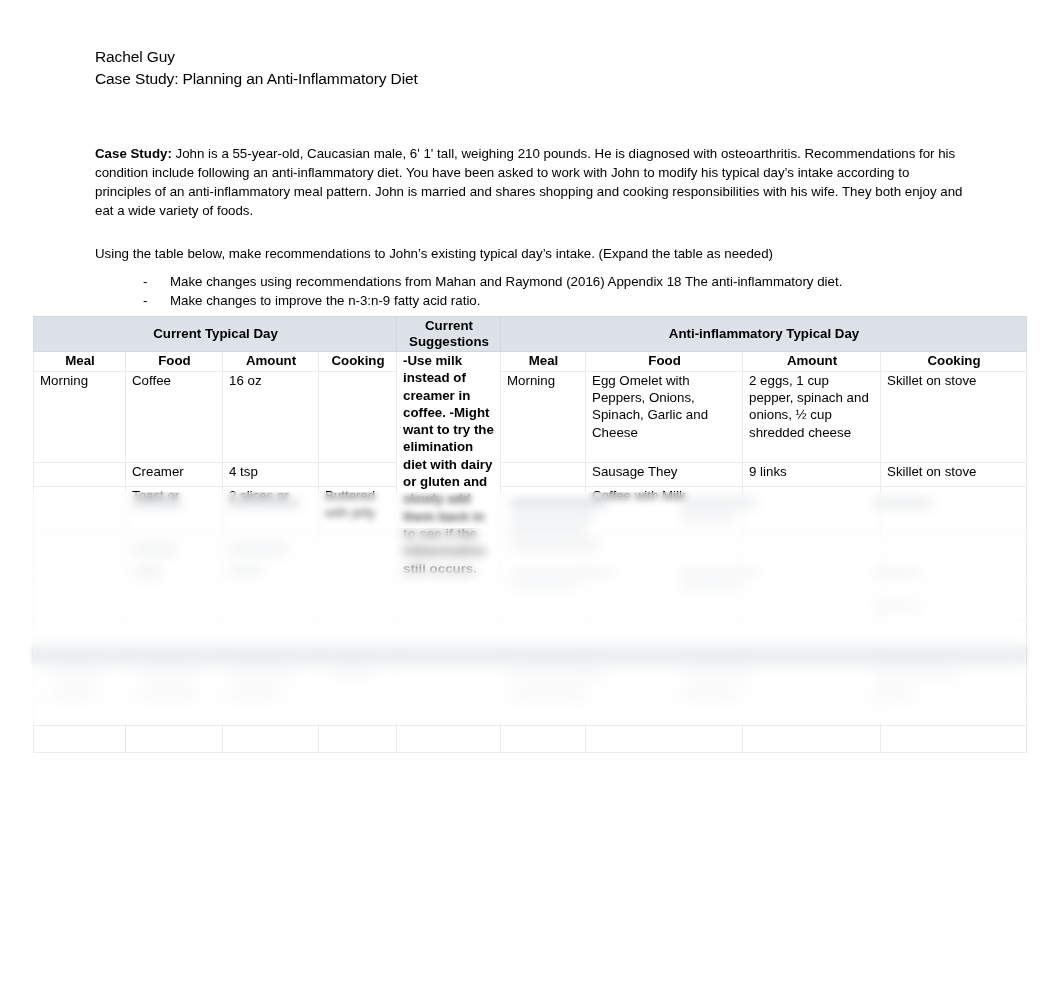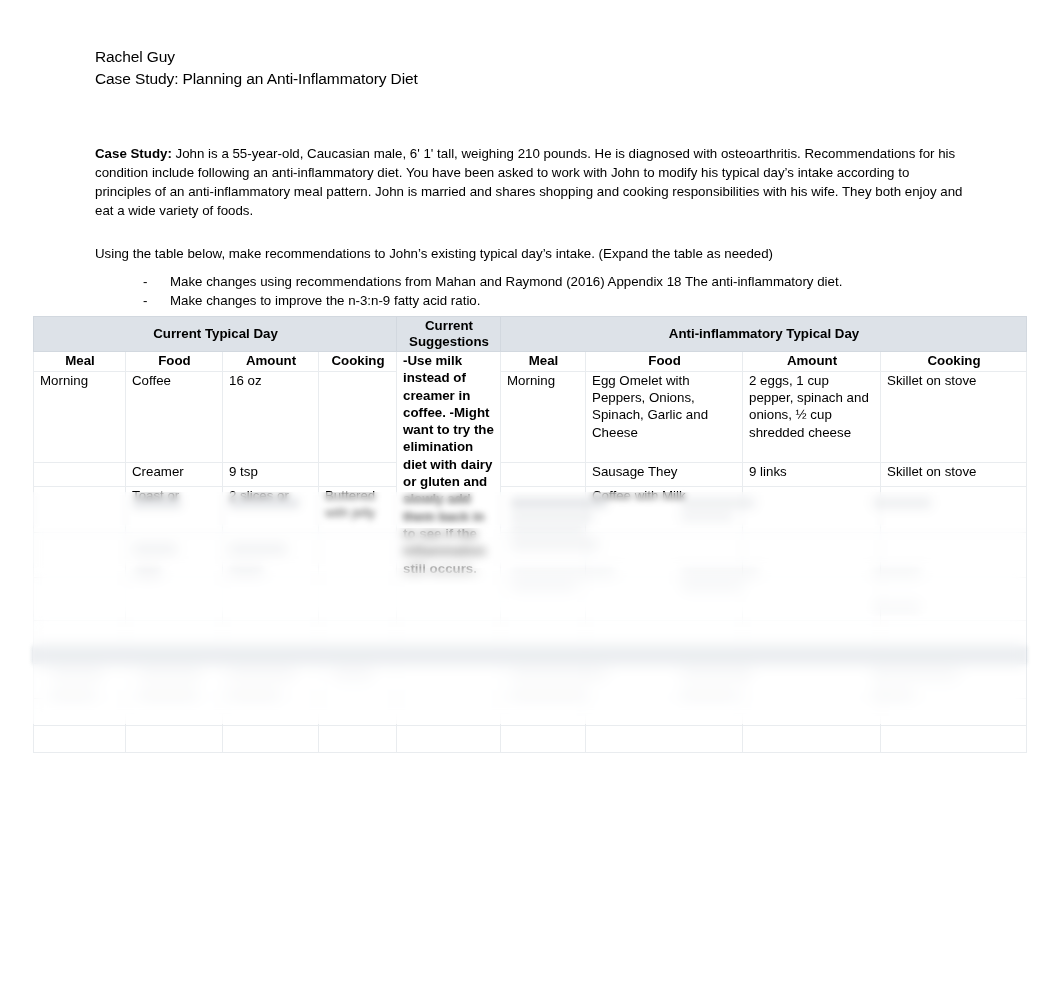--- a/index.html
+++ b/index.html
@@ -260,21 +260,21 @@
         <td class="cleft"></td>
         <td class="cleft">Morning</td>
         <td class="cleft">Egg Omelet with Peppers, Onions, Spinach, Garlic and Cheese</td>
         <td class="cleft">2 eggs, 1 cup pepper, spinach and onions, ½ cup shredded cheese</td>
         <td class="cleft">Skillet on stove</td>
       </tr>
 
       <tr>
         <td class="cleft"></td>
         <td class="cleft">Creamer</td>
-        <td class="cleft">9 tsp</td>
+        <td class="cleft">4 tsp</td>
         <td class="cleft"></td>
         <td class="cleft"></td>
         <td class="cleft">Sausage They</td>
         <td class="cleft">9 links</td>
         <td class="cleft">Skillet on stove</td>
       </tr>
 
       <tr>
         <td class="cleft"></td>
         <td class="cleft">Toast or</td>

